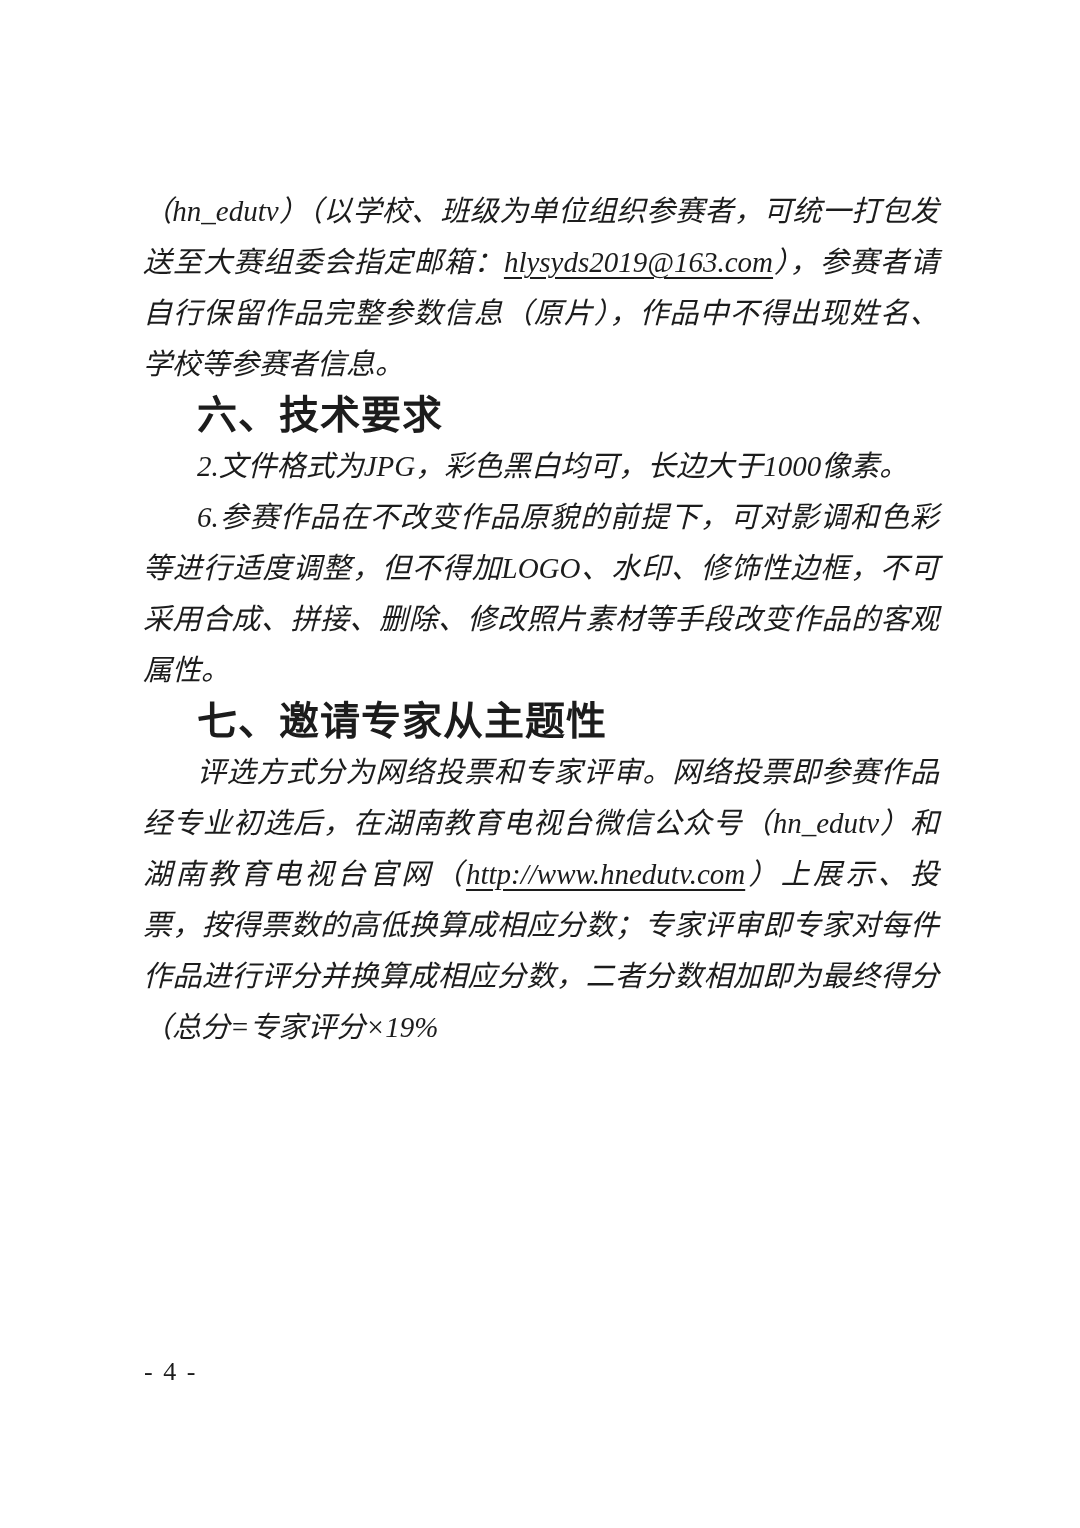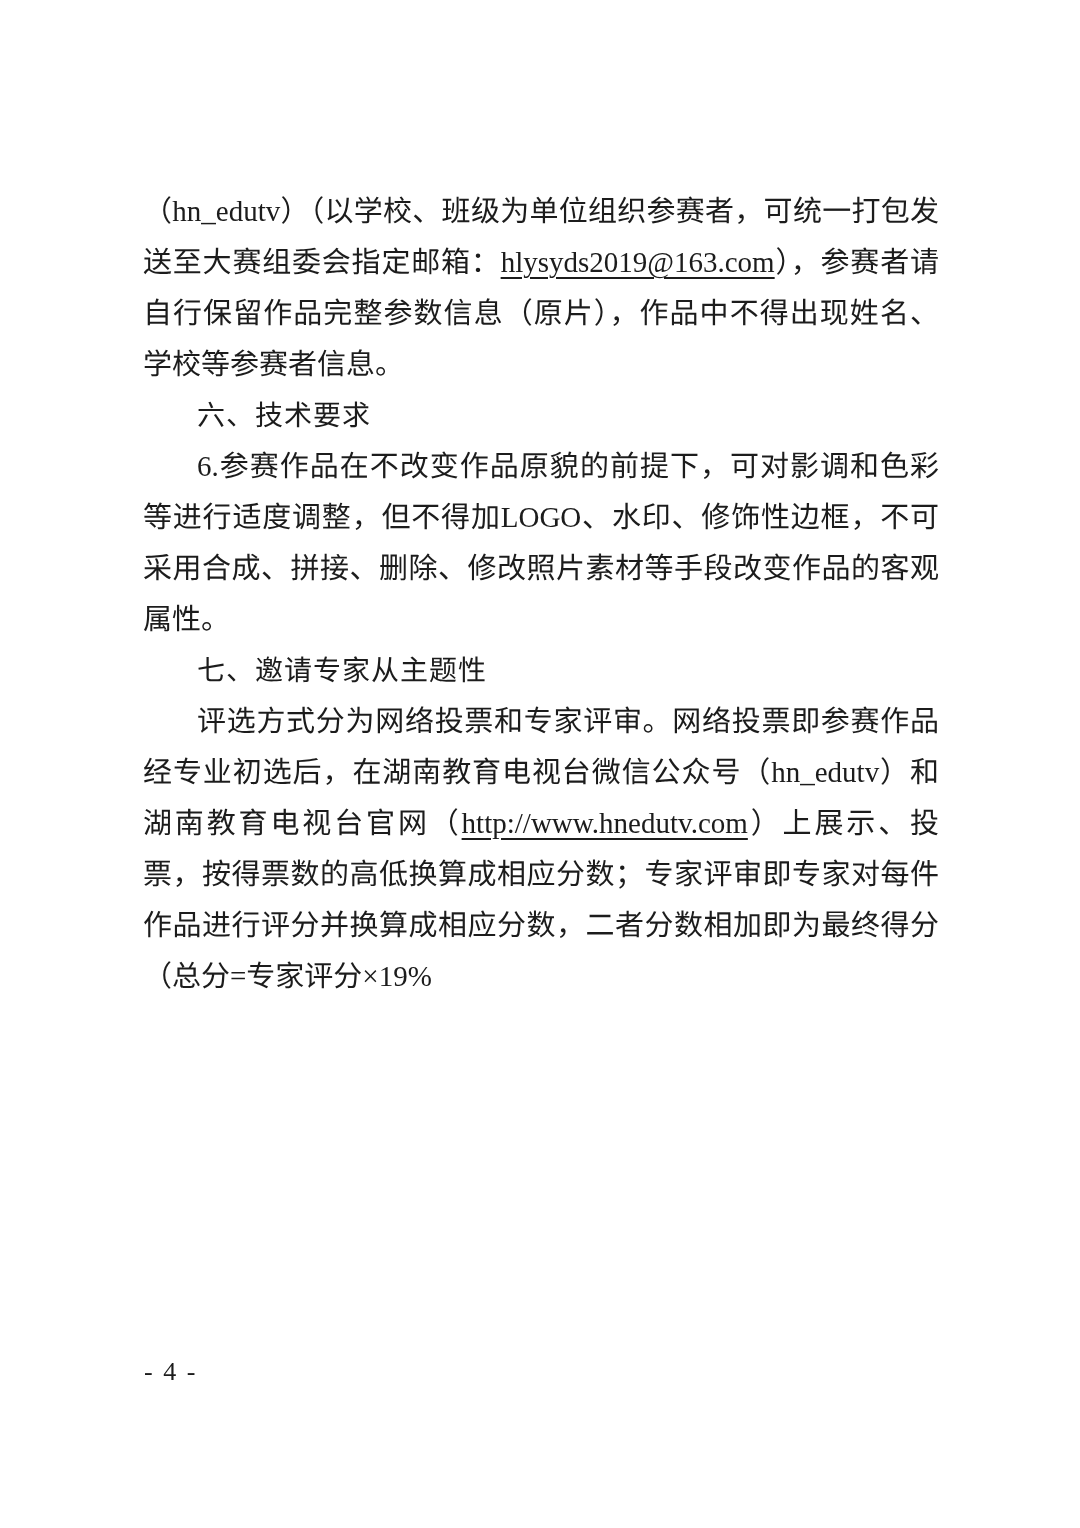--- a/index.html
+++ b/index.html
@@ -25,28 +25,29 @@
     line-height: 51px;
     text-align: justify;
     letter-spacing: 0;
   }
   .doc-body p {
     margin: 0;
     padding: 0;
   }
   .para {
     text-indent: 54px;
+    font-style: italic;
   }
   .para.no-indent {
     text-indent: 0;
   }
   .heading {
     font-family: "Liberation Sans", "DejaVu Sans", sans-serif;
-    font-weight: 400;
-    font-size: 28px;
+    font-weight: 700;
+    font-size: 40px;
     text-indent: 54px;
     letter-spacing: 1px;
   }
   .u {
     text-decoration: underline;
     text-decoration-thickness: 2px;
     text-underline-offset: 5px;
   }
   .footer {
     position: absolute;
@@ -58,18 +59,19 @@
     color: #1c1c1c;
   }
 </style>
 </head>
 <body>
 
 <div class="page">
   <div class="doc-body" id="doc-body">
       <p class="para no-indent"><span>（hn_edutv）（以学校、班级为单位组织参赛者，可统一打包发送至大赛组委会指定邮箱：</span><span class="u">hlysyds2019@163.com</span><span>），参赛者请自行保留作品完整参数信息（原片），作品中不得出现姓名、学校等参赛者信息。</span></p>
       <p class="heading"><span>六、技术要求</span></p>
+      <p class="para"><span>2.文件格式为JPG，彩色黑白均可，长边大于1000像素。</span></p>
       <p class="para"><span>6.参赛作品在不改变作品原貌的前提下，可对影调和色彩等进行适度调整，但不得加LOGO、水印、修饰性边框，不可采用合成、拼接、删除、修改照片素材等手段改变作品的客观属性。</span></p>
       <p class="heading"><span>七、邀请专家从主题性</span></p>
       <p class="para"><span>评选方式分为网络投票和专家评审。网络投票即参赛作品经专业初选后，在湖南教育电视台微信公众号（hn_edutv）和湖南教育电视台官网（</span><span class="u">http://www.hnedutv.com</span><span>）上展示、投票，按得票数的高低换算成相应分数；专家评审即专家对每件作品进行评分并换算成相应分数，二者分数相加即为最终得分（总分=专家评分×19%</span></p>
     </div>
   <div class="footer">- 4 -</div>
 </div>
 
 </body></html>

